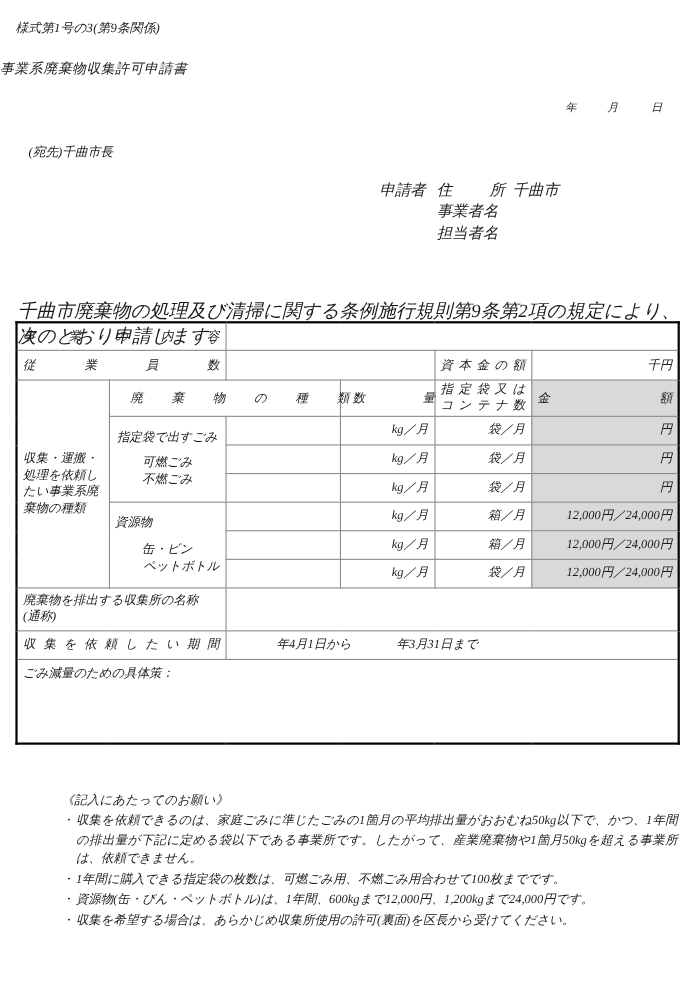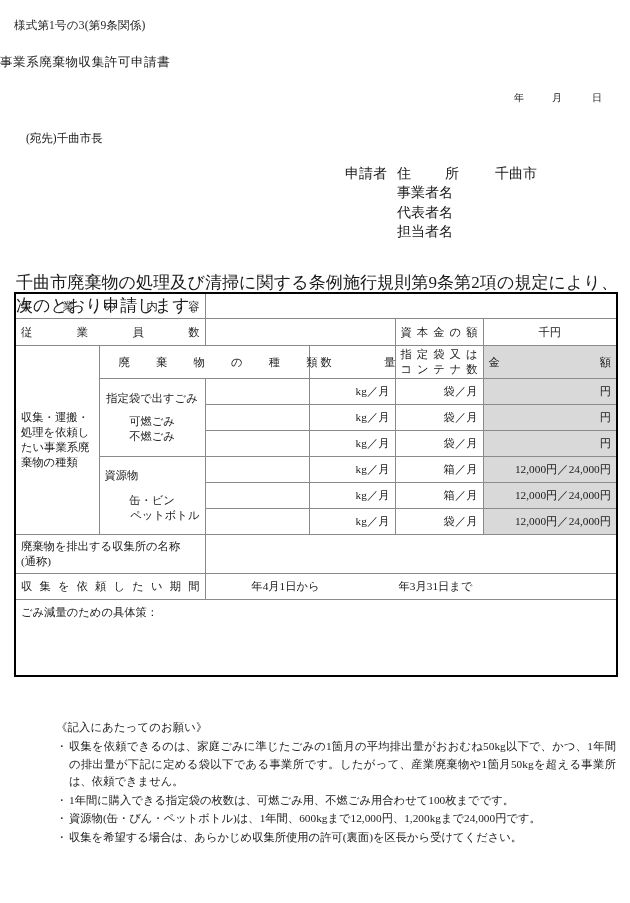--- a/index.html
+++ b/index.html
@@ -15,20 +15,21 @@
     color: #1a1a1a;
     font-size: 11px;
     overflow: hidden;
   }
   .page {
     position: relative;
     width: 630px;
     height: 903px;
     box-sizing: border-box;
     padding: 0;
+    font-style: italic;
   }
 
   
   .form-code {
     position: absolute;
     left: 14px;
     top: 18px;
     font-size: 11.5px;
     letter-spacing: 0.2px;
   }
@@ -77,21 +78,21 @@
   }
   .applicant .fieldname {
     display: inline-block;
     width: 62px;
   }
   .applicant .spread {
     display: inline-flex;
     width: 62px;
     justify-content: space-between;
   }
-  .applicant .val { margin-left: 36px; }
+  .applicant .val { margin-left: 7px; }
 
   
   .intro {
     position: absolute;
     left: 16px;
     top: 271px;
     font-size: 17px;
     letter-spacing: 0.1px;
   }
 
@@ -120,21 +121,21 @@
 
   .lbl {
     text-align: left;
   }
   .spread-lbl {
     display: flex;
     justify-content: space-between;
     width: 100%;
   }
   .center { text-align: center; }
-  .right { text-align: center; }
+  .right { text-align: right; }
   .money {
     background: #d9d9d9;
     text-align: right;
   }
   .money-hdr {
     background: #d9d9d9;
   }
   .unit { text-align: right; }
   .cat-cell {
     vertical-align: middle;
@@ -191,23 +192,20 @@
     <div class="row">
       <span class="lead">申請者</span><span class="spread">
           <span>住</span>
           <span>所</span>
         </span><span class="val">千曲市</span>
     </div>
     <div class="row">
       <span class="lead-empty"></span><span class="fieldname">事業者名</span><span class="val"></span>
     </div>
     <div class="row">
-      <span class="lead-empty"></span><span class="fieldname">代表者名</span><span class="val"></span>
-    </div>
-    <div class="row">
       <span class="lead-empty"></span><span class="fieldname">担当者名</span><span class="val"></span>
     </div>
   </div>
 
   <div class="intro">千曲市廃棄物の処理及び清掃に関する条例施行規則第9条第2項の規定により、次のとおり申請します。</div>
 
   <table class="form">
     <colgroup>
       <col style="width:84px">
       <col style="width:106px">
@@ -368,21 +366,21 @@
             <span>依</span>
             <span>頼</span>
             <span>し</span>
             <span>た</span>
             <span>い</span>
             <span>期</span>
             <span>間</span>
           </span>
         </td>
         <td colspan="4" class="frame-right">
-          <span style="display:inline-block;width:150px;text-align:center;">年4月1日から</span><span style="display:inline-block;width:150px;text-align:center;">年3月31日まで</span>
+          <span style="display:inline-block;width:150px;text-align:center;">年4月1日から</span><span style="display:inline-block;width:150px;">年3月31日まで</span>
         </td>
       </tr>
 
       <tr>
         <td colspan="6" class="frame-left frame-right frame-bottom" style="height:70px;vertical-align:top;padding-top:5px;">
           <span>ごみ減量のための具体策：</span>
         </td>
       </tr>
     </tbody>
   </table>

